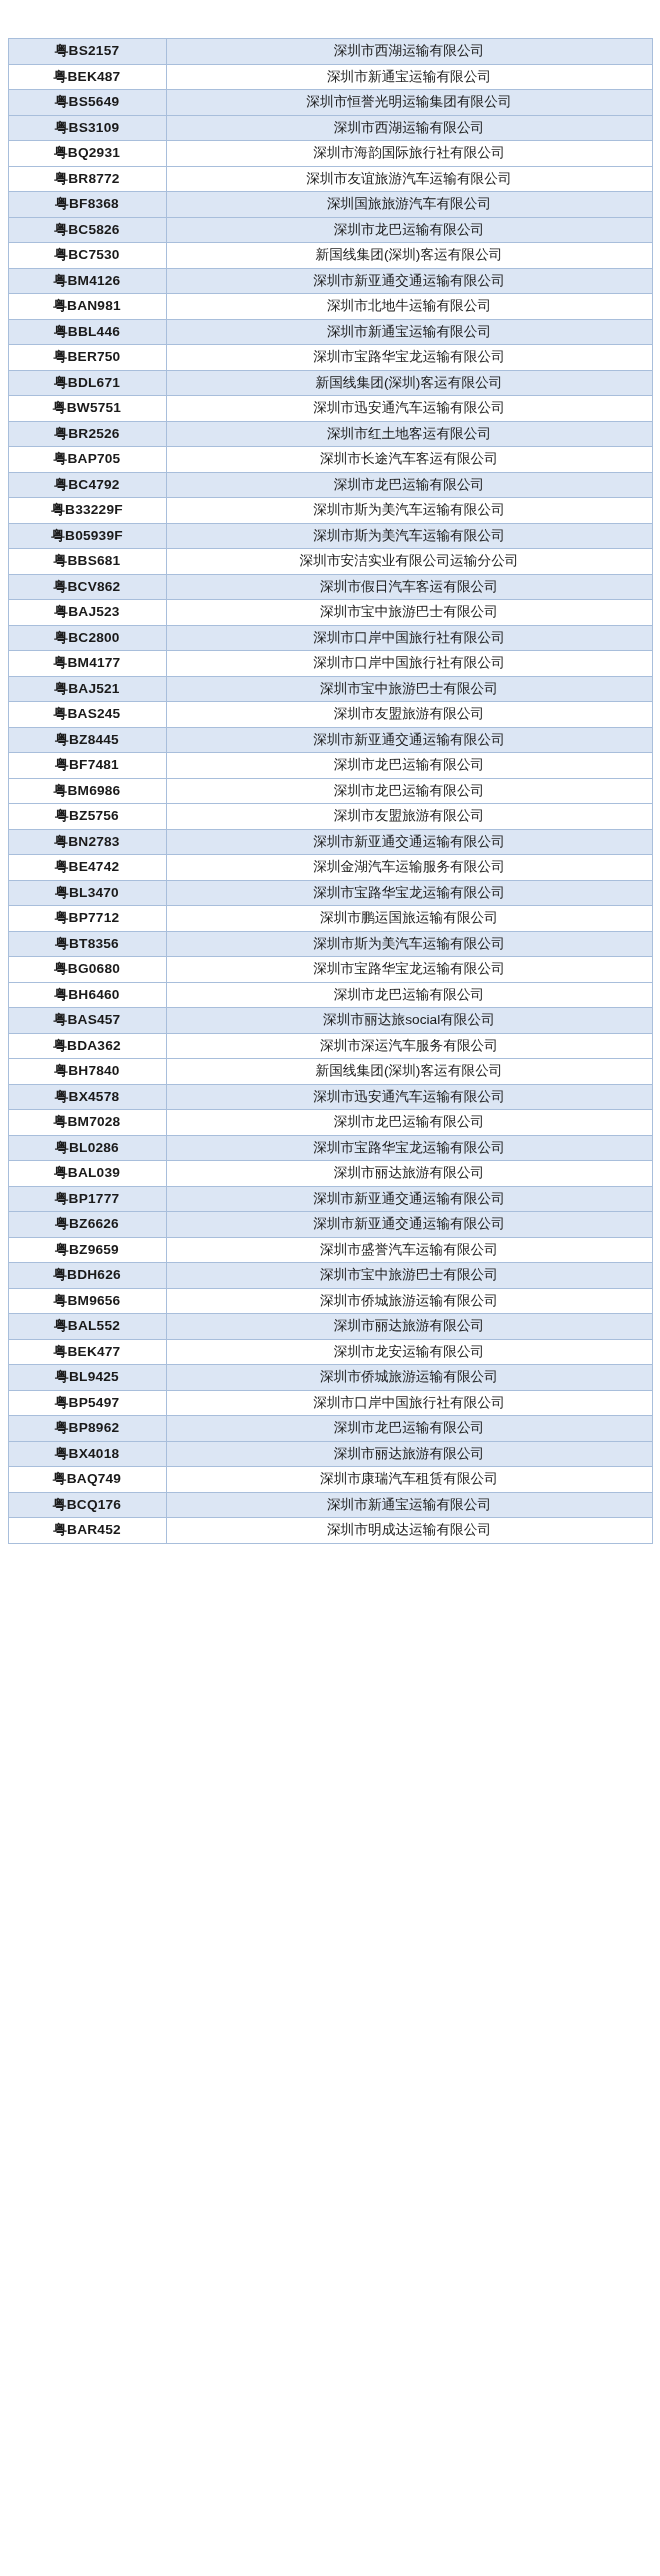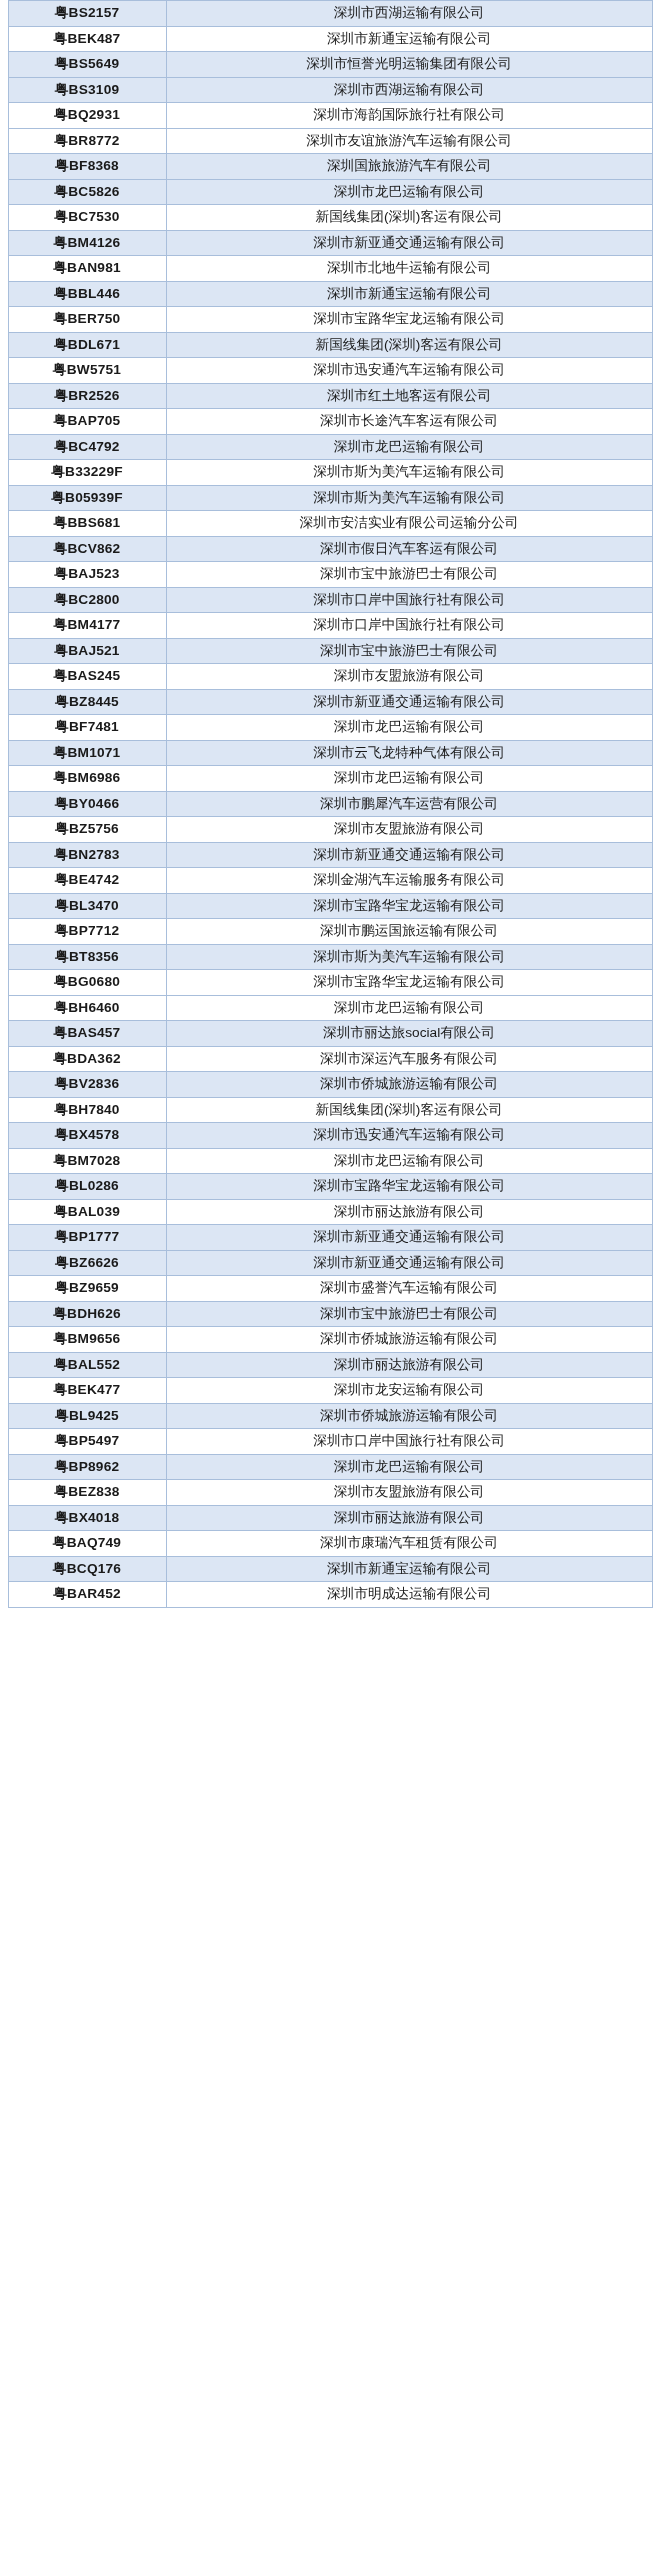--- a/index.html
+++ b/index.html
@@ -15,20 +15,21 @@
     width: 660px;
     box-sizing: border-box;
     padding: 0 7.5px;
     background: #ffffff;
   }
   table.plate-table {
     width: 100%;
     border-collapse: collapse;
     table-layout: fixed;
     border: 0.9px solid #9fb6d6;
+    margin-top: 38px;
   }
   table.plate-table col.c-plate { width: 158px; }
   table.plate-table col.c-company { width: auto; }
   table.plate-table tr {
     height: 25.5px;
   }
   table.plate-table td {
     border: 0.9px solid #a8bedb;
     text-align: center;
     vertical-align: middle;
@@ -173,31 +174,23 @@
           <td class="company">深圳市友盟旅游有限公司</td>
         </tr>
         <tr class="alt">
           <td class="plate">粤BZ8445</td>
           <td class="company">深圳市新亚通交通运输有限公司</td>
         </tr>
         <tr class="norm">
           <td class="plate">粤BF7481</td>
           <td class="company">深圳市龙巴运输有限公司</td>
         </tr>
-        <tr class="alt">
-          <td class="plate">粤BM1071</td>
-          <td class="company">深圳市云飞龙特种气体有限公司</td>
-        </tr>
         <tr class="norm">
           <td class="plate">粤BM6986</td>
           <td class="company">深圳市龙巴运输有限公司</td>
-        </tr>
-        <tr class="alt">
-          <td class="plate">粤BY0466</td>
-          <td class="company">深圳市鹏犀汽车运营有限公司</td>
         </tr>
         <tr class="norm">
           <td class="plate">粤BZ5756</td>
           <td class="company">深圳市友盟旅游有限公司</td>
         </tr>
         <tr class="alt">
           <td class="plate">粤BN2783</td>
           <td class="company">深圳市新亚通交通运输有限公司</td>
         </tr>
         <tr class="norm">
@@ -225,24 +218,20 @@
           <td class="company">深圳市龙巴运输有限公司</td>
         </tr>
         <tr class="alt">
           <td class="plate">粤BAS457</td>
           <td class="company">深圳市丽达旅social有限公司</td>
         </tr>
         <tr class="norm">
           <td class="plate">粤BDA362</td>
           <td class="company">深圳市深运汽车服务有限公司</td>
         </tr>
-        <tr class="alt">
-          <td class="plate">粤BV2836</td>
-          <td class="company">深圳市侨城旅游运输有限公司</td>
-        </tr>
         <tr class="norm">
           <td class="plate">粤BH7840</td>
           <td class="company">新国线集团(深圳)客运有限公司</td>
         </tr>
         <tr class="alt">
           <td class="plate">粤BX4578</td>
           <td class="company">深圳市迅安通汽车运输有限公司</td>
         </tr>
         <tr class="norm">
           <td class="plate">粤BM7028</td>
@@ -288,24 +277,20 @@
           <td class="plate">粤BL9425</td>
           <td class="company">深圳市侨城旅游运输有限公司</td>
         </tr>
         <tr class="norm">
           <td class="plate">粤BP5497</td>
           <td class="company">深圳市口岸中国旅行社有限公司</td>
         </tr>
         <tr class="alt">
           <td class="plate">粤BP8962</td>
           <td class="company">深圳市龙巴运输有限公司</td>
-        </tr>
-        <tr class="norm">
-          <td class="plate">粤BEZ838</td>
-          <td class="company">深圳市友盟旅游有限公司</td>
         </tr>
         <tr class="alt">
           <td class="plate">粤BX4018</td>
           <td class="company">深圳市丽达旅游有限公司</td>
         </tr>
         <tr class="norm">
           <td class="plate">粤BAQ749</td>
           <td class="company">深圳市康瑞汽车租赁有限公司</td>
         </tr>
         <tr class="alt">

